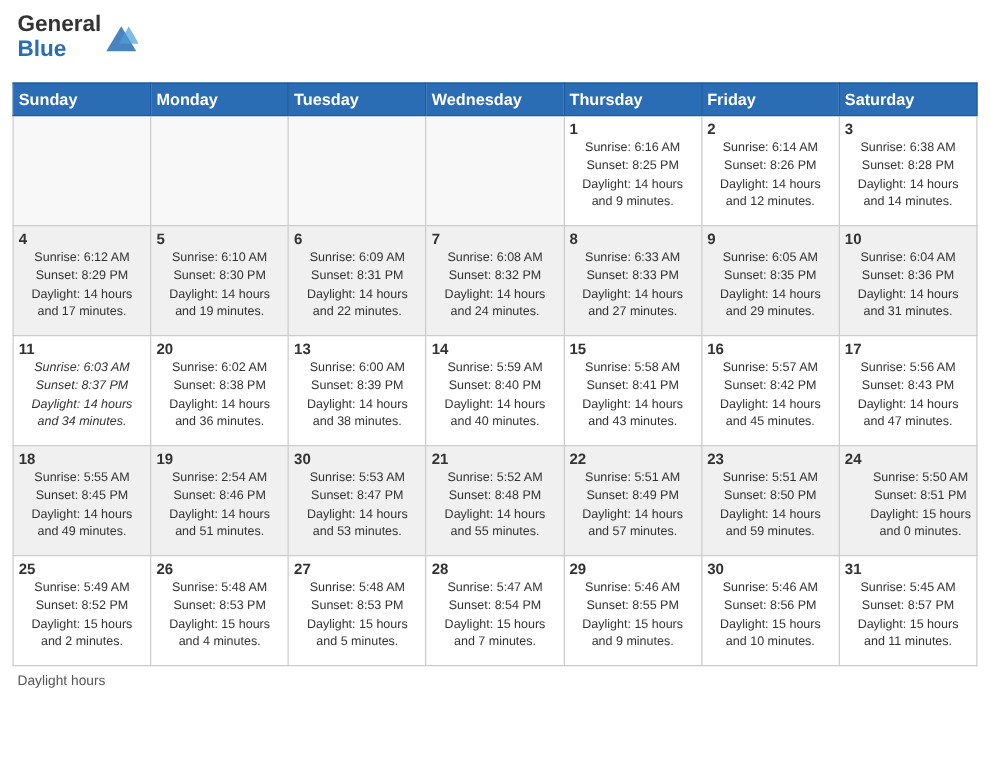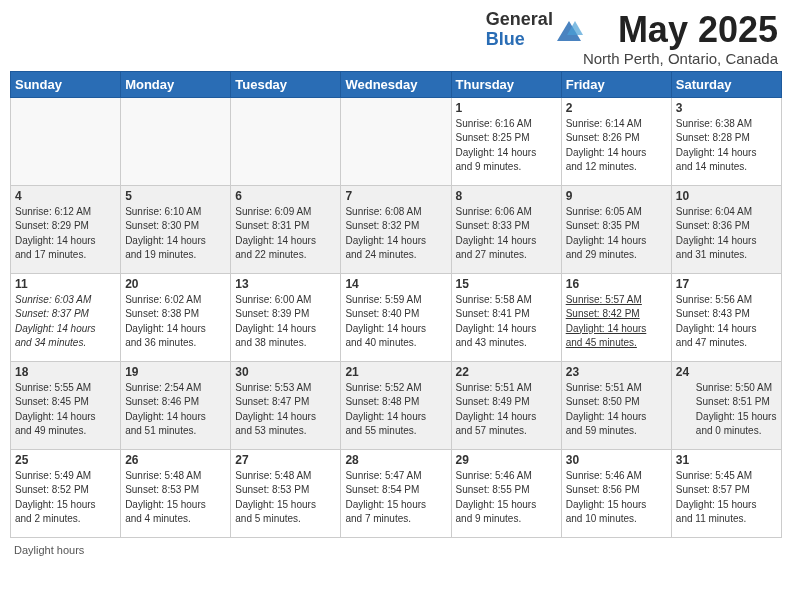--- a/index.html
+++ b/index.html
@@ -5,23 +5,23 @@
     * { box-sizing: border-box; margin: 0; padding: 0; }
     body {
       font-family: Arial, sans-serif;
       background: #fff;
       width: 792px;
       min-height: 612px;
       padding: 10px;
     }
     .header {
       display: flex;
-      justify-content: flex-end;
+      justify-content: flex-start;
       align-items: flex-start;
-      margin-bottom: 4px;
+      margin-bottom: 16px;
       padding: 0 4px;
     }
     .logo {
       display: flex;
       align-items: center;
       gap: 2px;
     }
     .logo-text {
       display: flex;
       flex-direction: column;
@@ -87,20 +87,21 @@
     .day-number {
       font-weight: bold;
       font-size: 12px;
       margin-bottom: 2px;
       display: block;
     }
     .day-info {
       line-height: 1.45;
       font-size: 10px;
       color: #333;
+      text-align: center;
     }
     .footer-note {
       margin-top: 6px;
       font-size: 11px;
       color: #555;
       text-align: left;
       padding-left: 4px;
     }
   </style>
 </head>
@@ -110,24 +111,20 @@
   <div class="logo">
     <div class="logo-text">
       <span class="logo-general">General</span>
       <span class="logo-blue">Blue</span>
     </div>
     <svg class="logo-icon" viewBox="0 0 28 28" xmlns="http://www.w3.org/2000/svg">
       <polygon points="14,4 26,24 2,24" fill="#2a6db5" opacity="0.85"></polygon>
       <polygon points="20,4 28,18 12,18" fill="#4a9fd5" opacity="0.7"></polygon>
     </svg>
   </div>
-  <div class="title-block">
-    <div class="month-title">May 2025</div>
-    <div class="location">North Perth, Ontario, Canada</div>
-  </div>
 </div>
 
 <table>
   <thead>
     <tr>
     <th class="day-header">Sunday</th>
         <th class="day-header">Monday</th>
         <th class="day-header">Tuesday</th>
         <th class="day-header">Wednesday</th>
         <th class="day-header">Thursday</th>
@@ -187,21 +184,21 @@
         </td>
         <td class="day-cell gray-bg">
           <span class="day-number">7</span>
           <div class="day-info" style="white-space: pre-line;">Sunrise: 6:08 AM
 Sunset: 8:32 PM
 Daylight: 14 hours
 and 24 minutes.</div>
         </td>
         <td class="day-cell gray-bg">
           <span class="day-number">8</span>
-          <div class="day-info" style="white-space: pre-line;">Sunrise: 6:06 AM
+          <div class="day-info" style="white-space: pre-line;">Sunrise: 6:33 AM
 Sunset: 8:33 PM
 Daylight: 14 hours
 and 27 minutes.</div>
         </td>
         <td class="day-cell gray-bg">
           <span class="day-number">9</span>
           <div class="day-info" style="white-space: pre-line;">Sunrise: 6:05 AM
 Sunset: 8:35 PM
 Daylight: 14 hours
 and 29 minutes.</div>
@@ -245,21 +242,21 @@
         </td>
         <td class="day-cell">
           <span class="day-number">15</span>
           <div class="day-info" style="white-space: pre-line;">Sunrise: 5:58 AM
 Sunset: 8:41 PM
 Daylight: 14 hours
 and 43 minutes.</div>
         </td>
         <td class="day-cell">
           <span class="day-number">16</span>
-          <div class="day-info" style="white-space: pre-line; text-decoration: underline;">Sunrise: 5:57 AM
+          <div class="day-info" style="white-space: pre-line;">Sunrise: 5:57 AM
 Sunset: 8:42 PM
 Daylight: 14 hours
 and 45 minutes.</div>
         </td>
         <td class="day-cell">
           <span class="day-number">17</span>
           <div class="day-info" style="white-space: pre-line;">Sunrise: 5:56 AM
 Sunset: 8:43 PM
 Daylight: 14 hours
 and 47 minutes.</div>

